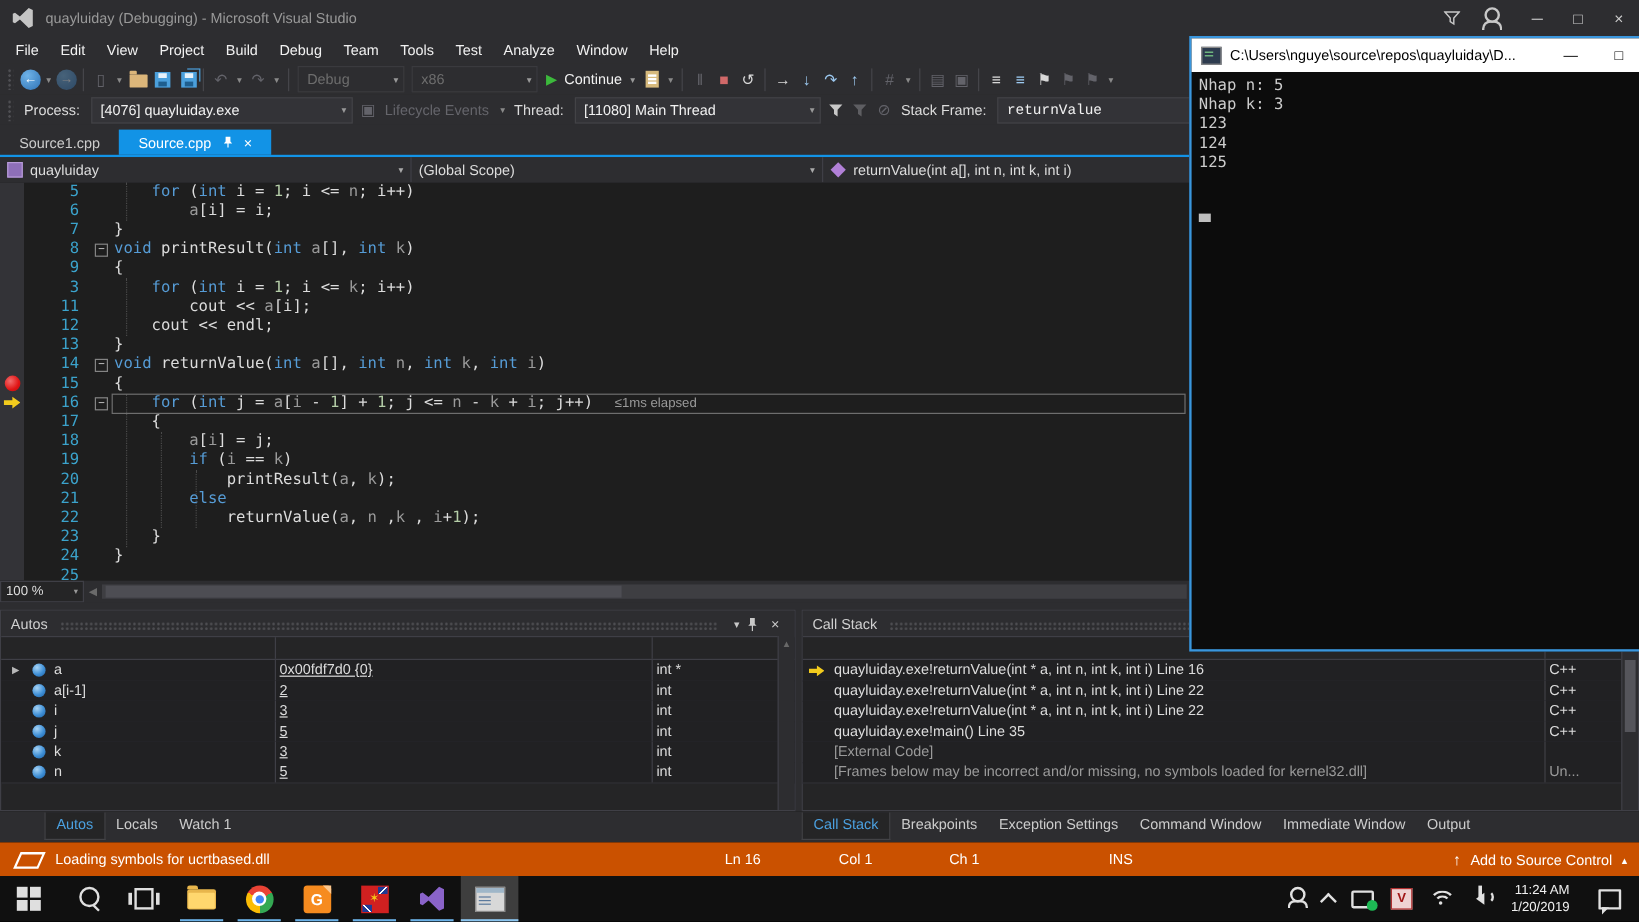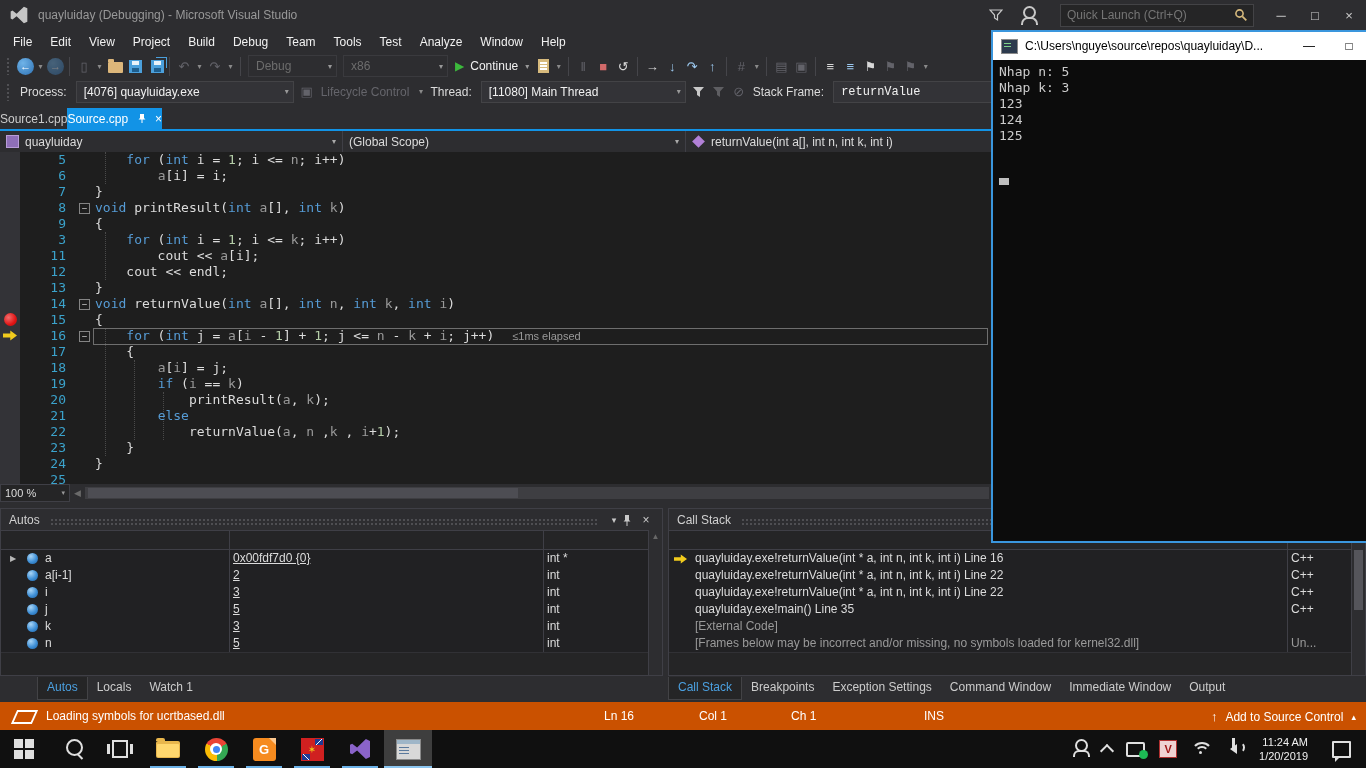--- a/index.html
+++ b/index.html
@@ -52,21 +52,21 @@
   .continue-btn .play{color:#3CB93C;font-size:12px;margin-right:6px;}
   .continue-btn .clabel{color:#F1F1F1;font-size:12px;}
   .continue-btn .car{font-size:8px;color:#999;margin-left:7px;}
   .tb-label{color:#DCDCDC;font-size:12px;margin:0 6px 0 4px;white-space:nowrap;}
   .tb-label.dimtext{color:#65656B;}
   .framebox{width:198px;font-family:Liberation Mono, monospace;}
 
   
   #tabstrip{position:absolute;left:0;top:108px;width:991px;height:21px;display:flex;align-items:stretch;}
   #tab-underline{position:absolute;left:0;top:129px;width:991px;height:2px;background:#1293E6;}
-  .doc-tab{display:flex;align-items:center;padding:0 0;font-size:12px;color:#CCC;}
+  .doc-tab{display:flex;align-items:center;padding:0 16px;font-size:12px;color:#CCC;}
   .doc-tab.active{background:#1293E6;color:#FFF;}
   .doc-tab .pin{margin-left:9px;display:flex;}
   .doc-tab .closex{margin-left:8px;font-size:12px;color:#FFF;}
 
   
   #navbar{position:absolute;left:0;top:131px;width:991px;height:21px;background:#2D2D30;display:flex;border-bottom:1px solid #3F3F46;}
   .nav-combo{display:flex;align-items:center;border-right:1px solid #3F3F46;color:#DCDCDC;font-size:12px;padding:0 6px;}
   .nav-combo .car{margin-left:auto;font-size:8px;color:#AAA;padding-left:10px;}
   .nav-proj-icon{width:11px;height:11px;background:#8E6FB8;border:1px solid #B79CD8;margin-right:6px;}
   .nav-method-icon{width:9px;height:9px;background:#B180D7;transform:rotate(45deg);margin:0 8px 0 2px;}
@@ -203,27 +203,20 @@
   <div id="titlebar">
     <svg id="vs-logo" viewBox="0 0 24 24">
         <path fill="#C5C5C5" d="M17.9 2L9.1 10.5 4.2 6.7 2 7.7v8.6l2.2 1 4.9-3.8 8.8 8.5 4.1-2V4l-4.1-2z"></path>
       </svg>
     <span id="vs-title">quayluiday (Debugging) - Microsoft Visual Studio</span>
     <div id="titlebar-right">
       <svg width="14" height="13" style="margin-right:14px">
           <path d="M1 1h12l-4.5 5v5l-3-2V6z" fill="none" stroke="#C8C8C8" stroke-width="1.2"></path>
         </svg>
       <span class="ic-person"></span>
-      <div id="quick-launch">
-        <input placeholder="Quick Launch (Ctrl+Q)" style="">
-        <svg width="15" height="14" style="margin-right:4px">
-            <circle cx="5.5" cy="5.5" r="3.6" fill="none" stroke="#D7BA7D" stroke-width="1.6"></circle>
-            <path d="M8.3 8.3l4 4" stroke="#D7BA7D" stroke-width="1.8"></path>
-          </svg>
-      </div>
       <span class="tb-glyph-btn">─</span>
       <span class="tb-glyph-btn">□</span>
       <span class="tb-glyph-btn">×</span>
     </div>
   </div>
 
   <div id="menubar">
       <div class="menu-item">File</div>
       <div class="menu-item">Edit</div>
       <div class="menu-item">View</div>
@@ -302,21 +295,21 @@
       <div class="tb-caret">▾</div>
     </div>
   <div id="toolbar2" class="toolbar">
       <div class="tb-grip"></div>
       <span class="tb-label">Process:</span>
       <div class="combo" style="width: 205px;">
         <span class="cv">[4076] quayluiday.exe</span>
         <span class="car">▾</span>
       </div>
       <div class="tbi dim">▣</div>
-      <span class="tb-label dimtext">Lifecycle Control</span>
+      <span class="tb-label dimtext">Lifecycle Events</span>
       <div class="tb-caret">▾</div>
       <span class="tb-label">Thread:</span>
       <div class="combo" style="width: 192px;">
         <span class="cv">[11080] Main Thread</span>
         <span class="car">▾</span>
       </div>
       <div class="tbi">
         <svg width="13" height="12">
           <path d="M1 1h11l-4 4.5V11l-3-2V5.5Z" fill="#C8C8C8"></path>
         </svg>

